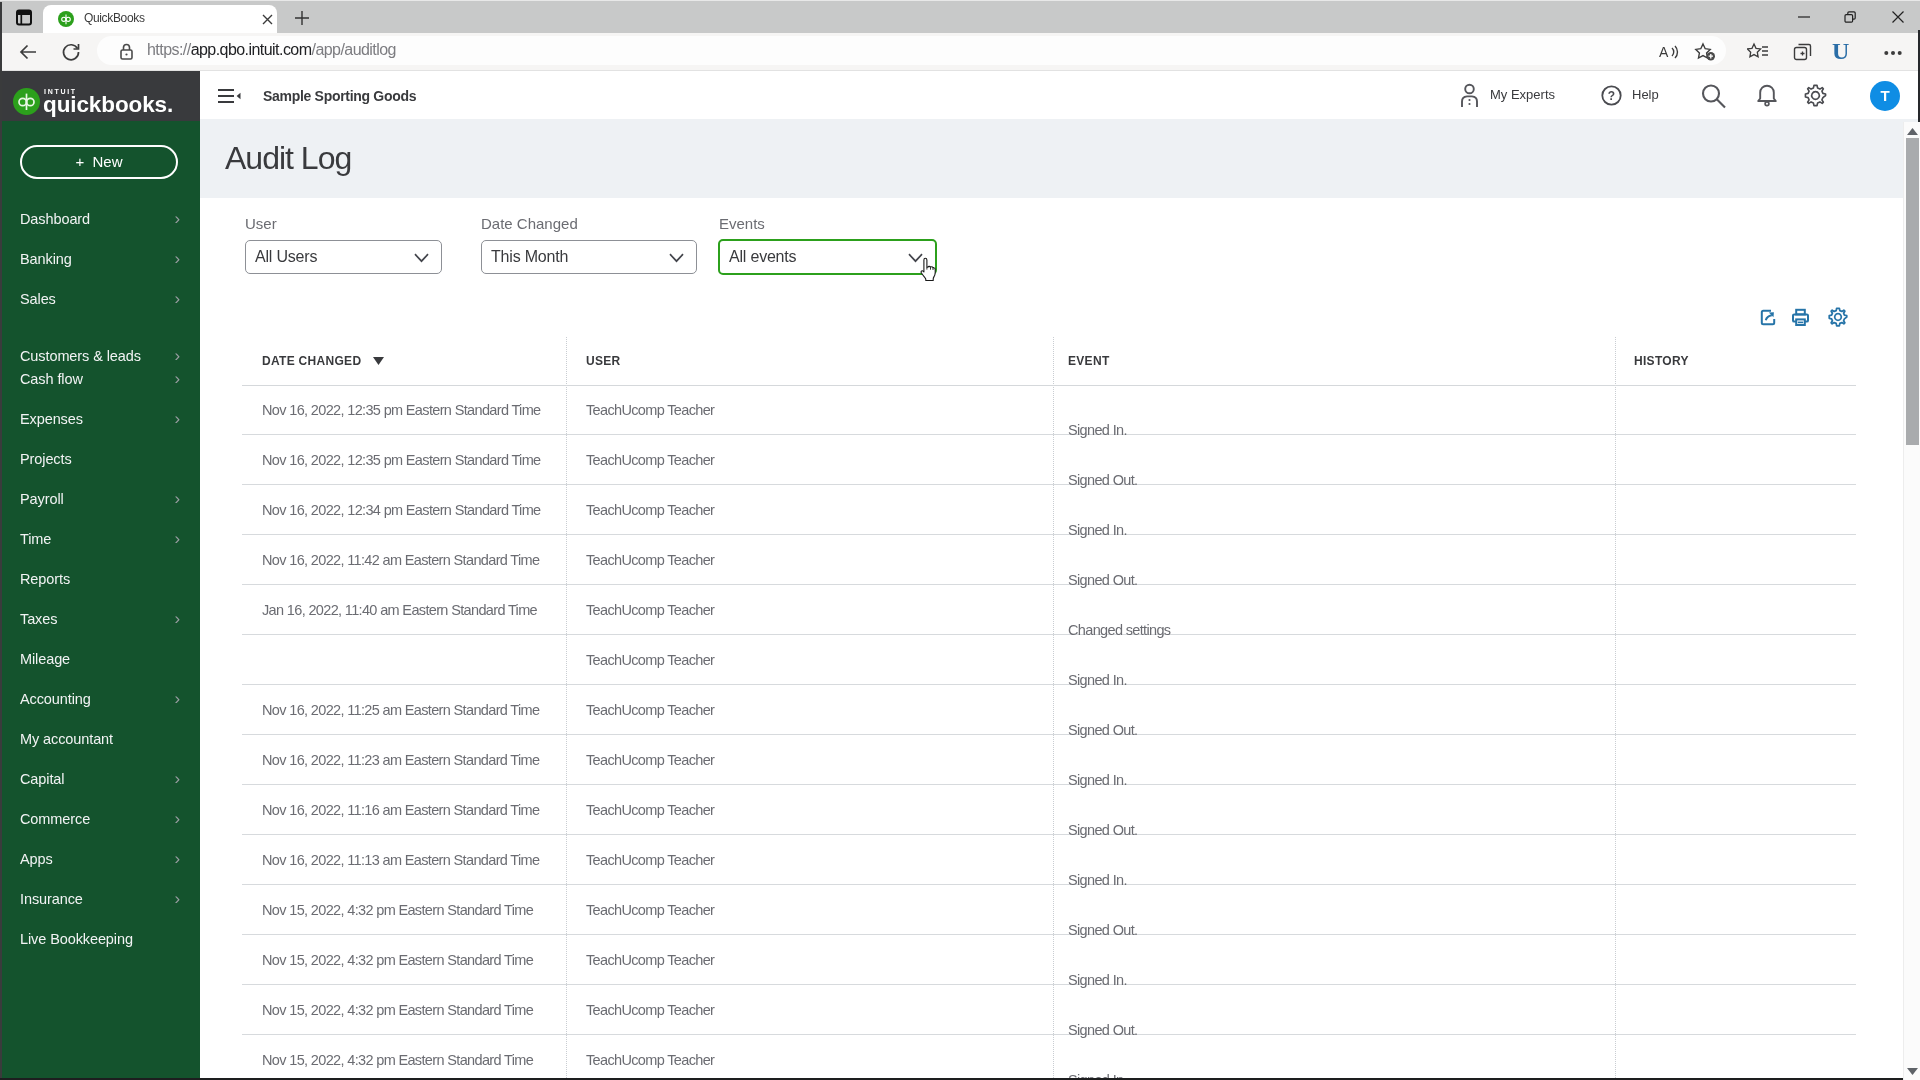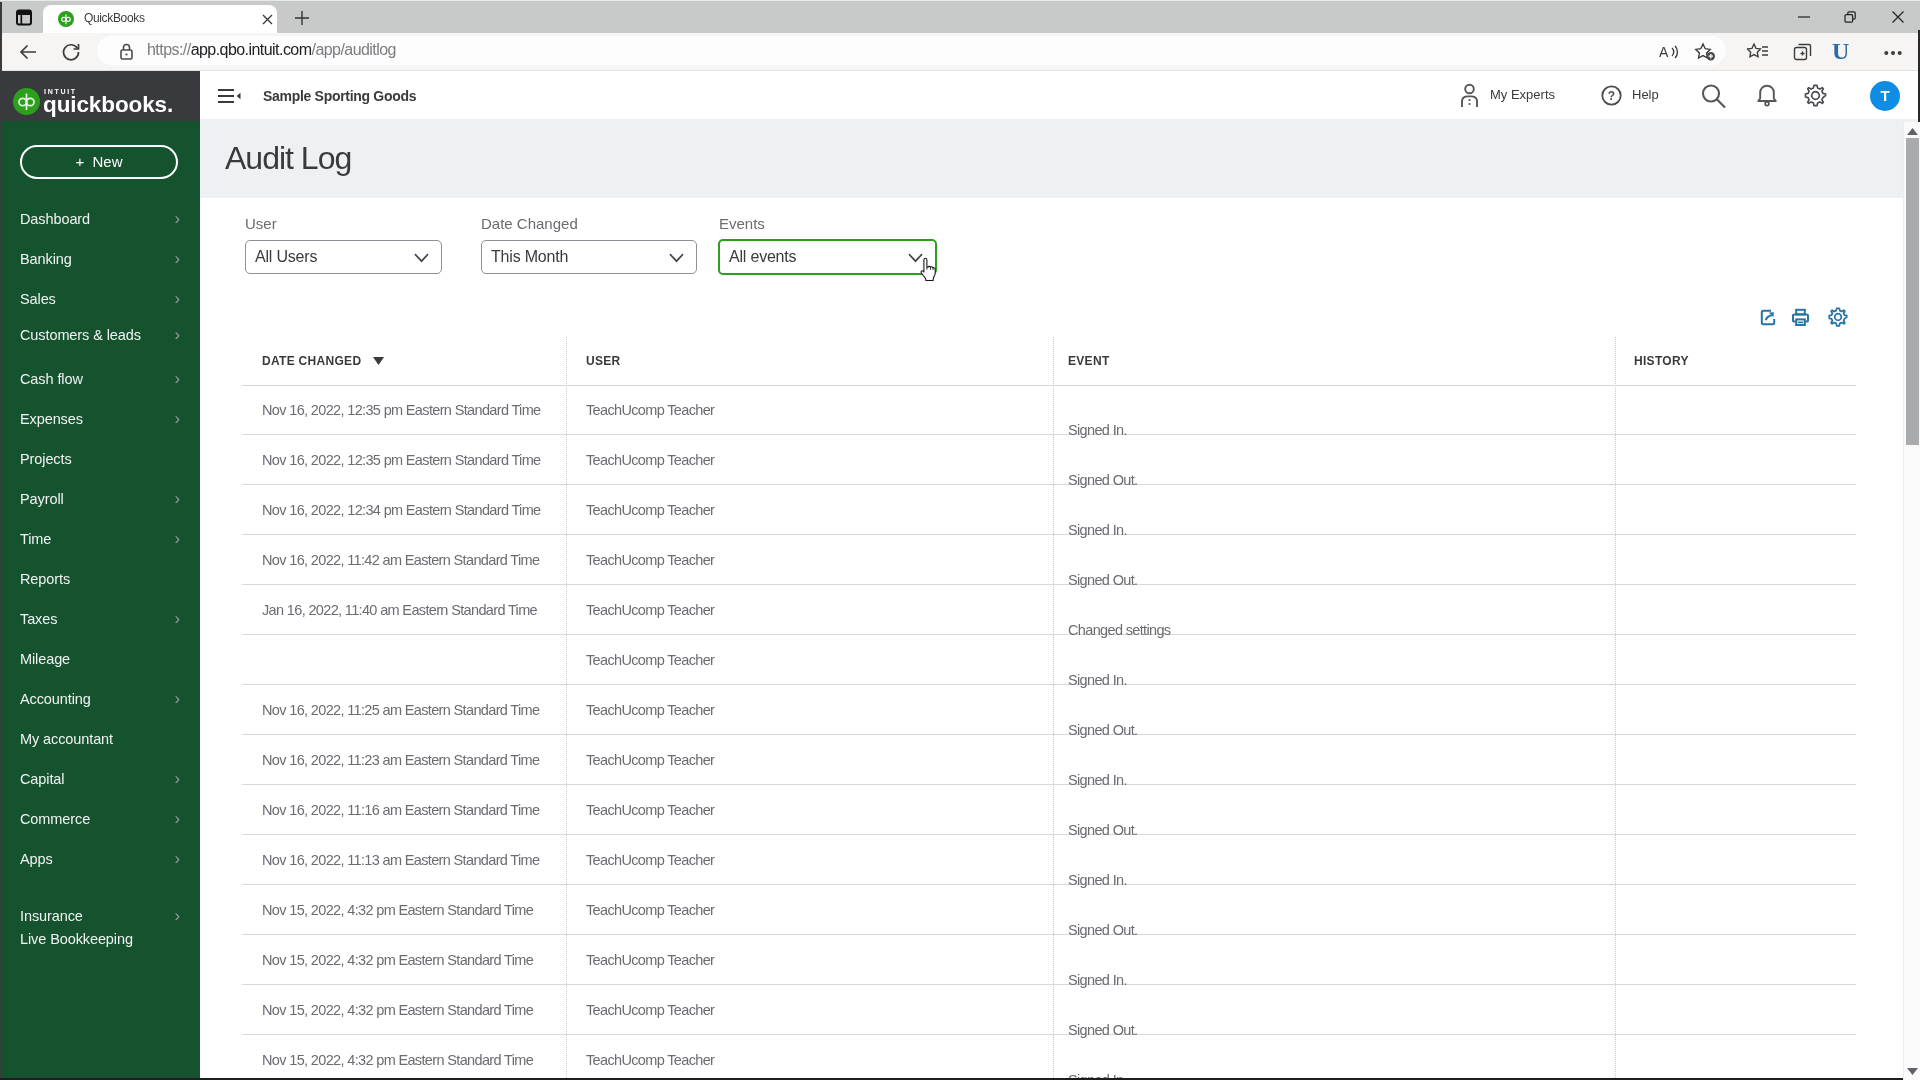--- a/index.html
+++ b/index.html
@@ -180,35 +180,35 @@
   <path d="M12 8 a4 4 0 1 0 0.001 0 Z M12 1.5 L13.6 1.5 L14.2 4.3 L16.6 5.3 L19 3.8 L20.2 5 L18.7 7.4 L19.7 9.8 L22.5 10.4 L22.5 12 L19.7 14.2 L18.7 16.6 L20.2 19 L19 20.2 L16.6 18.7 L14.2 19.7 L13.6 22.5 L10.4 22.5 L9.8 19.7 L7.4 18.7 L5 20.2 L3.8 19 L5.3 16.6 L4.3 14.2 L1.5 13.6 L1.5 10.4 L4.3 9.8 L5.3 7.4 L3.8 5 L5 3.8 L7.4 5.3 L9.8 4.3 L10.4 1.5 Z" fill="none" stroke="#4a4b50" stroke-width="1.7" stroke-linejoin="round"></path>
 </svg>
 
 <div class="abs" style="left:1870px;top:81px;width:30px;height:30px;border-radius:50%;background:#0f8de4;color:#fff;font-size:15px;font-weight:bold;text-align:center;line-height:30px">T</div>
 
 <div id="sidebar">
   <div id="newbtn">+&nbsp;&nbsp;New</div>
 <div class="mitem" style="top:78px">Dashboard<span class="chev">›</span></div>
 <div class="mitem" style="top:118px">Banking<span class="chev">›</span></div>
 <div class="mitem" style="top:158px">Sales<span class="chev">›</span></div>
-<div class="mitem" style="top:194px">Customers &amp; leads<span class="chev">›</span></div>
+<div class="mitem" style="top:215px">Customers &amp; leads<span class="chev">›</span></div>
 <div class="mitem" style="top:238px">Cash flow<span class="chev">›</span></div>
 <div class="mitem" style="top:278px">Expenses<span class="chev">›</span></div>
 <div class="mitem" style="top:318px">Projects</div>
 <div class="mitem" style="top:358px">Payroll<span class="chev">›</span></div>
 <div class="mitem" style="top:398px">Time<span class="chev">›</span></div>
 <div class="mitem" style="top:438px">Reports</div>
 <div class="mitem" style="top:478px">Taxes<span class="chev">›</span></div>
 <div class="mitem" style="top:518px">Mileage</div>
 <div class="mitem" style="top:558px">Accounting<span class="chev">›</span></div>
 <div class="mitem" style="top:598px">My accountant</div>
 <div class="mitem" style="top:638px">Capital<span class="chev">›</span></div>
 <div class="mitem" style="top:678px">Commerce<span class="chev">›</span></div>
 <div class="mitem" style="top:718px">Apps<span class="chev">›</span></div>
-<div class="mitem" style="top:775px">Insurance<span class="chev">›</span></div>
+<div class="mitem" style="top:758px">Insurance<span class="chev">›</span></div>
 <div class="mitem" style="top:798px">Live Bookkeeping</div>
 
 </div>
 
 <div id="band"></div>
 <div id="pagetitle">Audit Log</div>
 
 <div class="flabel" style="left:245px">User</div>
 <div class="flabel" style="left:481px">Date Changed</div>
 <div class="flabel" style="left:719px">Events</div>

